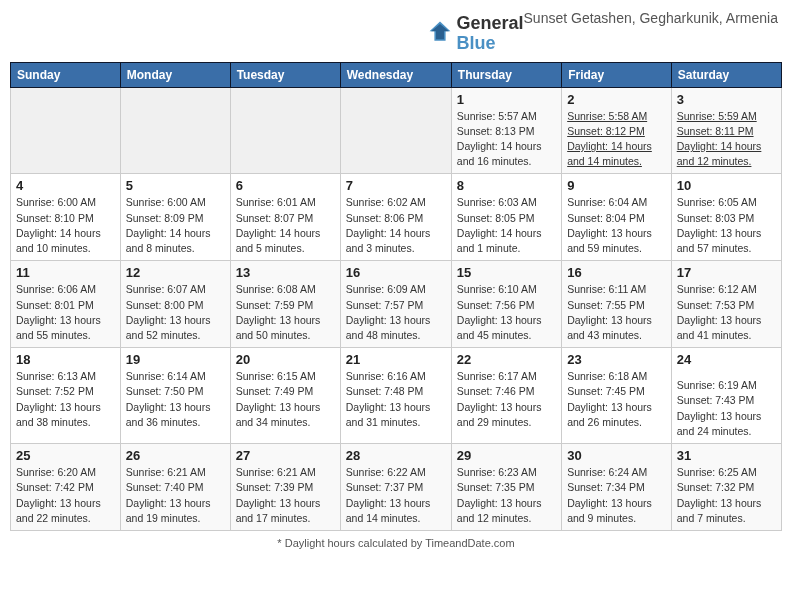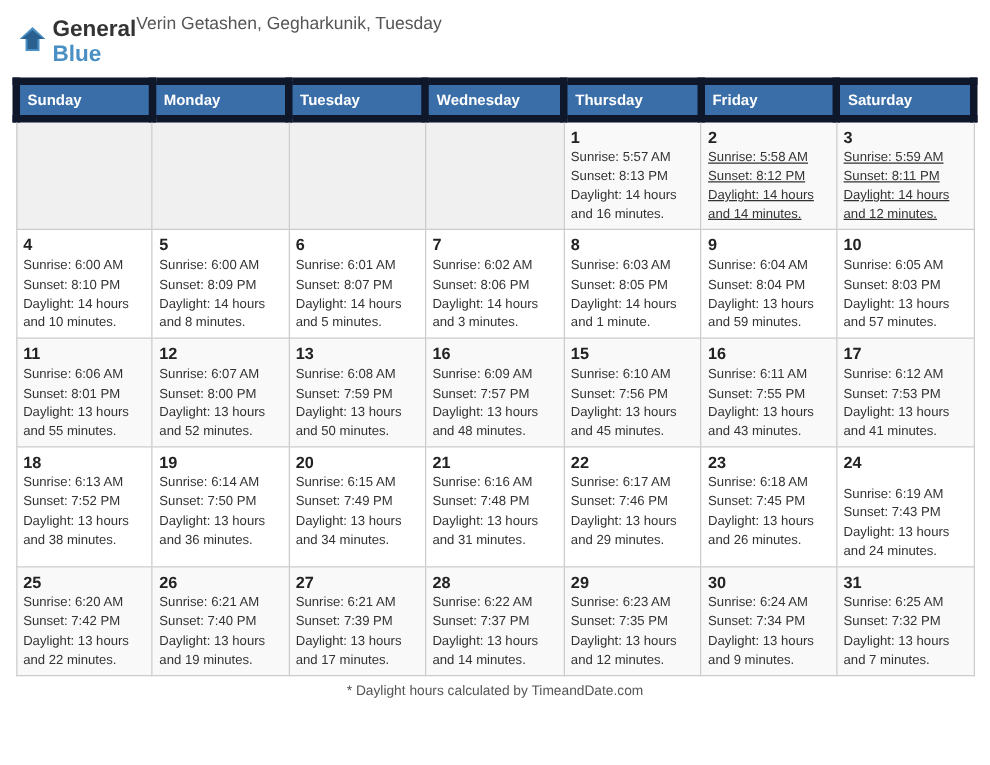--- a/index.html
+++ b/index.html
@@ -6,21 +6,21 @@
     body {
       font-family: Arial, sans-serif;
       background: #fff;
       width: 792px;
       min-height: 612px;
       padding: 10px;
     }
     .header {
       display: flex;
       align-items: flex-start;
-      justify-content: flex-start;
+      justify-content: flex-end;
       margin-bottom: 8px;
       padding: 0 4px;
     }
     .logo {
       display: flex;
       align-items: center;
       margin-top: 4px;
     }
     .logo-text {
       display: flex;
@@ -55,21 +55,21 @@
       border-collapse: collapse;
       font-size: 11px;
     }
     .calendar th {
       background: #3a6ea8;
       color: #fff;
       text-align: left;
       padding: 5px 6px;
       font-size: 12px;
       font-weight: bold;
-      border: 6px solid #0f172a;
+      border: 1px solid #0f172a;
     }
     .calendar td {
       vertical-align: top;
       border: 1px solid #ccc;
       padding: 4px 5px;
       width: 113px;
       min-height: 70px;
       background: #fff;
     }
     .calendar tr:nth-child(odd) td {
@@ -108,21 +108,21 @@
     <svg class="logo-icon" viewBox="0 0 30 30">
       <polygon points="15,2 28,14 22,14 22,26 8,26 8,14 2,14" fill="#4a90c4"></polygon>
       <polygon points="15,5 26,14 20,14 20,24 10,24 10,14 4,14" fill="#2a6090"></polygon>
     </svg>
     <div class="logo-text">
       <span>General</span>
       <span>Blue</span>
     </div>
   </div>
   <div class="title-block">
-    <div class="location">Verin Getashen, Gegharkunik, Tuesday</div>
+    <div class="location">Sunset Getashen, Gegharkunik, Armenia</div>
   </div>
 </div>
 
 <table class="calendar">
   <thead>
     <tr>
     <th>Sunday</th>
         <th>Monday</th>
         <th>Tuesday</th>
         <th>Wednesday</th>

